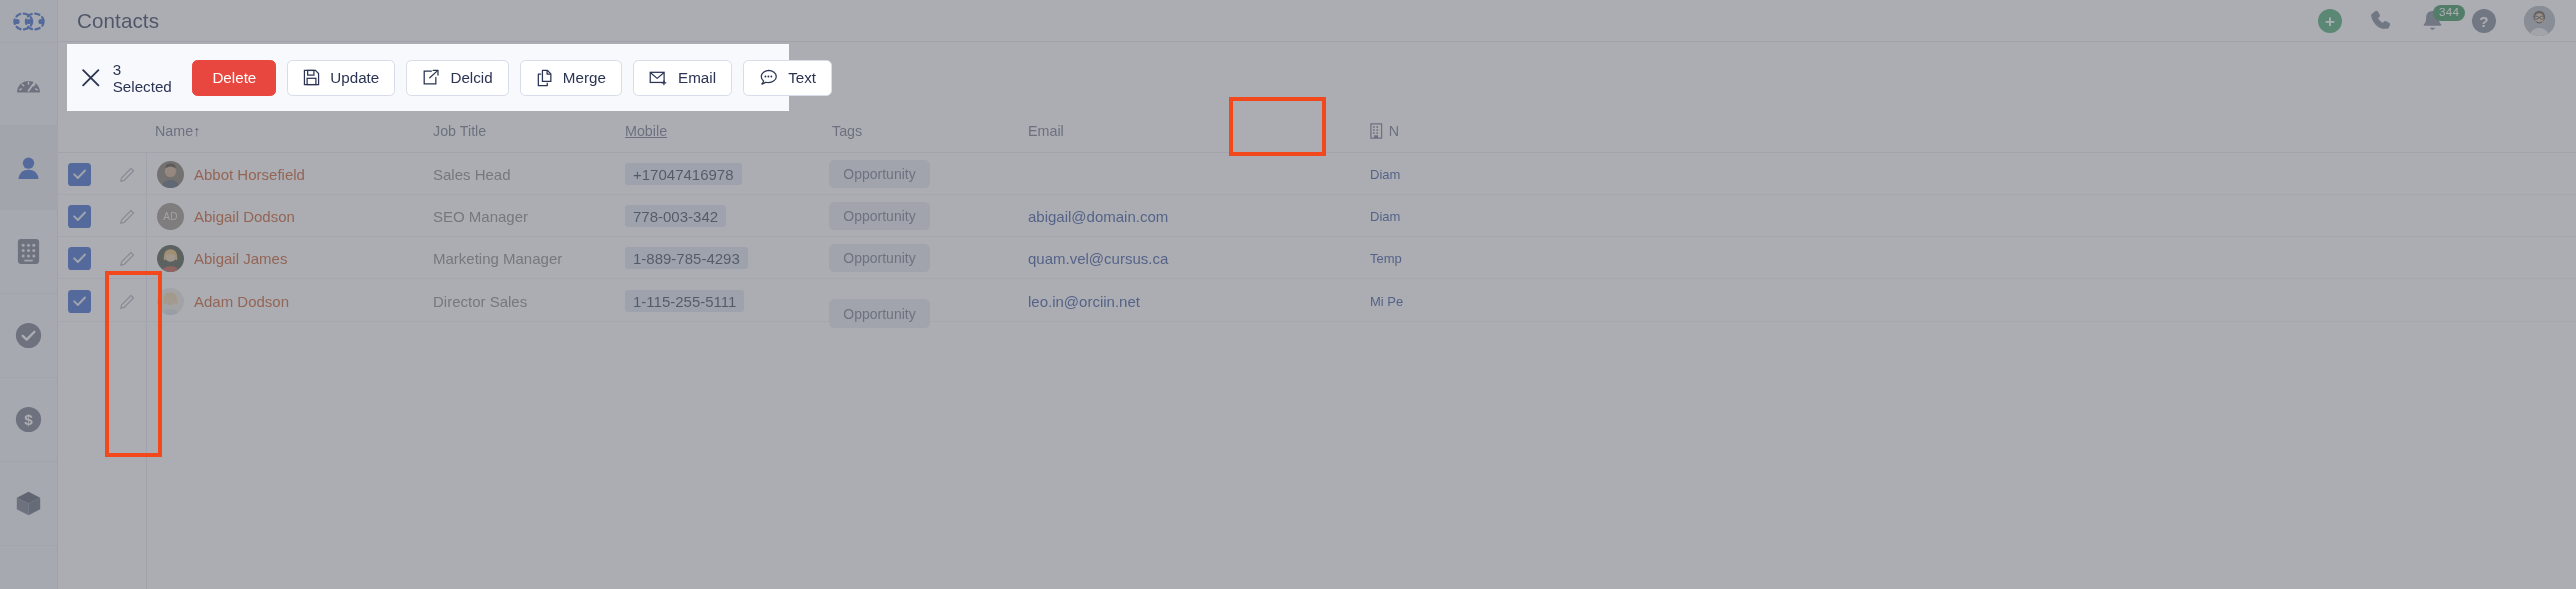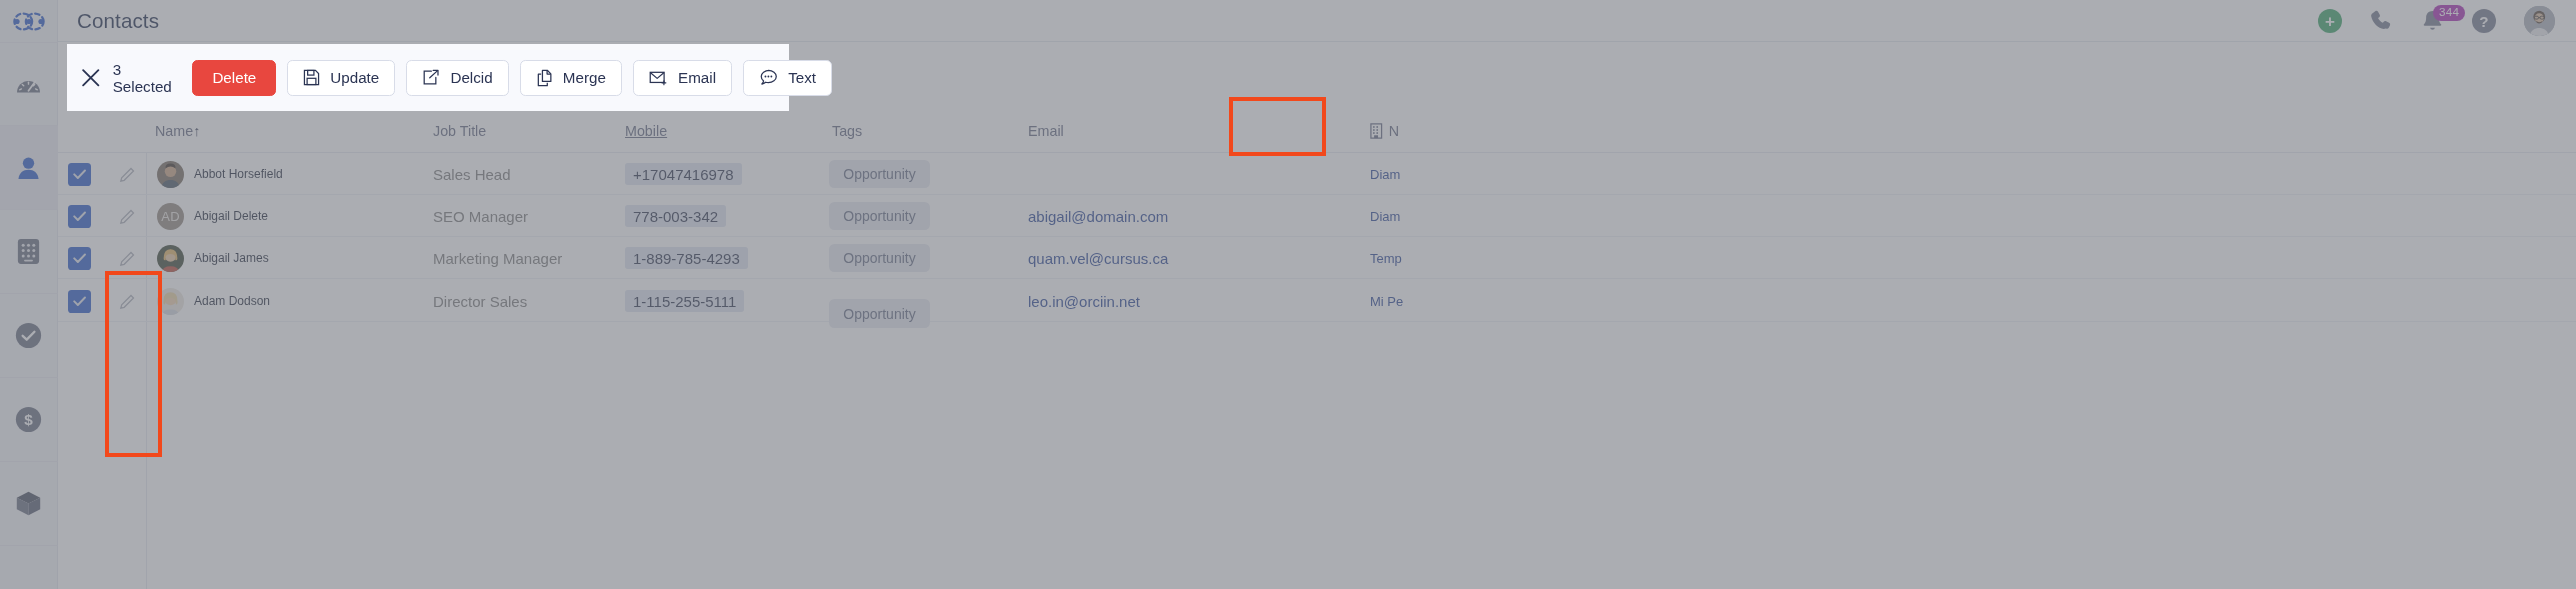--- a/index.html
+++ b/index.html
@@ -55,21 +55,21 @@
     display: flex; align-items: center; gap: 28px;
   }
   .circle-add {
     width: 24px; height: 24px; border-radius: 50%; background: #2f9e5e;
     display: flex; align-items: center; justify-content: center;
     color: #fff; font-size: 17px; line-height: 1; font-weight: 700;
   }
   .bell-wrap { position: relative; width: 23px; height: 24px; }
   .badge {
     position: absolute; left: 11.7px; top: -4.5px;
-    background: #a21caf; color: #fff; font-size: 11.7px;
+    background: #15803d; color: #fff; font-size: 11.7px;
     border-radius: 10px; padding: 0.9px 6.3px 1.8px; line-height: 1.15;
     font-weight: 400; letter-spacing: 0.2px;
   }
   .help-circle {
     width: 24px; height: 24px; border-radius: 50%; background: #6b7186;
     color: #fff; font-size: 15.2px; font-weight: 700;
     display: flex; align-items: center; justify-content: center;
   }
   .avatar-hdr {
     width: 30.5px; height: 30.5px; border-radius: 50%; overflow: hidden;
@@ -97,24 +97,24 @@
   .cell { position: absolute; top: 0; height: 42px; display: flex; align-items: center; }
   .cb {
     width: 23px; height: 23px; border-radius: 3.6px; background: #1b4fc4;
     display: flex; align-items: center; justify-content: center;
   }
   .cb svg { display: block; }
   .pencil { opacity: .55; }
   .avatar-sm { width: 27px; height: 27px; border-radius: 50%; overflow: hidden; display: block; }
   .initials {
     width: 27px; height: 27px; border-radius: 50%;
-    background: #8b8076; color: #e8e3dd; font-size: 13px;
+    background: #8b8076; color: #e8e3dd; font-size: 10px;
     display: flex; align-items: center; justify-content: center; letter-spacing: 0.3px;
   }
-  .name-link { color: #0f172a; font-size: 12px; margin-left: 10px; }
+  .name-link { color: #c2410c; font-size: 15px; margin-left: 10px; }
   .jobtitle { color: #737373; font-size: 15px; }
   .phone-chip {
     background: #dde3ef; color: #1d2540; font-size: 15px;
     padding: 2.7px 8px; border-radius: 2.7px;
     font-family: "Liberation Sans", sans-serif;
   }
   .tag-chip {
     background: #e4e7ef; color: #5d657e; font-size: 14px;
     padding: 6.3px 14.3px; border-radius: 5.4px;
   }
@@ -345,21 +345,21 @@
           </svg>
         </div>
       </div>
       <div class="cell pencil" style="left:61px;">
         <svg width="17" height="17" viewBox="0 0 19 19">
           <path d="M2 17 L3 13.2 L13.4 2.8 L16.2 5.6 L5.8 16z" fill="none" stroke="#5d6478" stroke-width="1.4"></path>
         </svg>
       </div>
       <div class="cell" style="left:99px;">
         <span class="initials">AD</span>
-        <span class="name-link">Abigail Delete</span>
+        <span class="name-link">Abigail Dodson</span>
       </div>
       <div class="cell jobtitle" style="left:375px;">SEO Manager</div>
       <div class="cell" style="left:567px;">
         <span class="phone-chip">778-003-342</span>
       </div>
       <div class="cell" style="left:771px;">
         <span class="tag-chip">Opportunity</span>
       </div>
       <div class="cell" style="left:970px;">
         <span class="email-link">abigail@domain.com</span>

